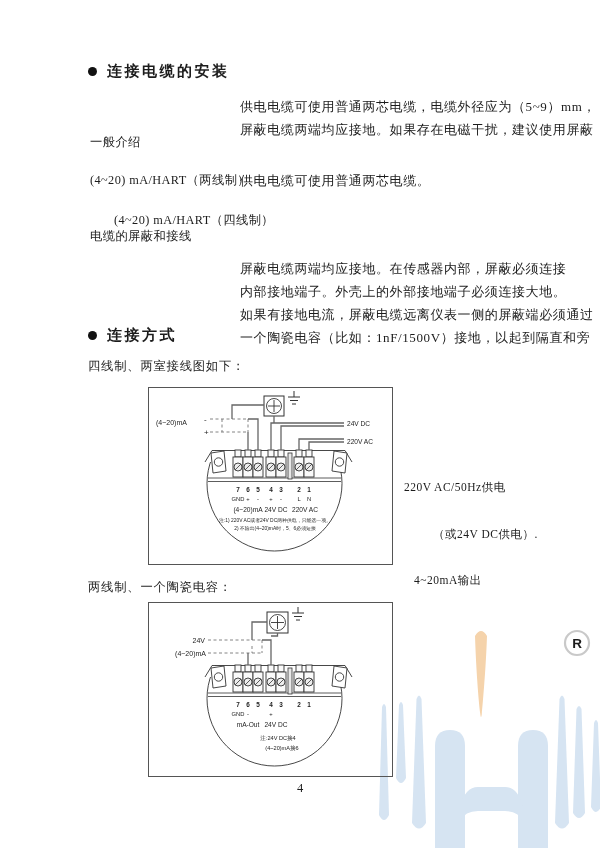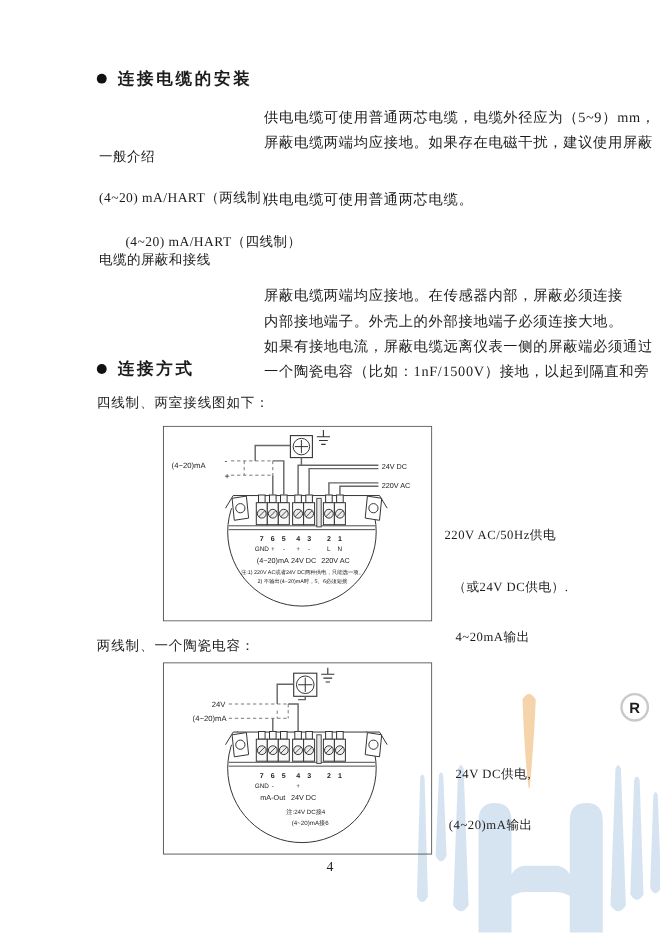--- a/index.html
+++ b/index.html
@@ -188,21 +188,21 @@
     </g>
 
     <g font-size="4.9" text-anchor="middle" fill="#222">
       <text x="127" y="135">注:1) 220V AC或者24V DC两种供电，只能选一项。</text>
       <text x="127" y="143">2) 不输出(4~20)mA时，5、6必须短接</text>
     </g>
   </svg>
 
   <div class="abs sidelabel" style="left:404px;top:449px;">
     <div>220V AC/50Hz供电</div>
-    <div style="padding-left:8px;">（或24V DC供电）.</div>
+    <div style="padding-left:8px;margin-left:21px;">（或24V DC供电）.</div>
     <div style="padding-left:10px;">4~20mA输出</div>
   </div>
 
   <div class="abs caption" style="left:88px;top:579px;">两线制、一个陶瓷电容：</div>
 
   <svg class="abs" style="left:148px;top:602px;" width="245" height="175" viewBox="0 0 245 175">
     <rect x="0.5" y="0.5" width="244" height="174" fill="none" stroke="#555" stroke-width="1"></rect>
 
     <circle cx="126.5" cy="96.5" r="67.5" fill="#fff" stroke="#333" stroke-width="0.9"></circle>
     <rect x="54" y="22" width="146" height="41" fill="#fff" stroke="none"></rect>
@@ -284,20 +284,16 @@
     <g font-size="6.6" text-anchor="middle">
       <text x="100" y="125">mA-Out</text>
       <text x="128" y="125">24V DC</text>
     </g>
     <g font-size="5.6" text-anchor="middle" fill="#222">
       <text x="130" y="138">注:24V DC接4</text>
       <text x="134" y="148">(4~20)mA接6</text>
     </g>
   </svg>
 
-  <div class="abs sidelabel" style="left:408px;top:666px;">
-    <div style="padding-left:6px;">24V DC供电,</div>
-    <div>(4~20)mA输出</div>
-  </div>
 
   <div class="abs pagenum">4</div>
 
 </div>
 
 </body></html>

